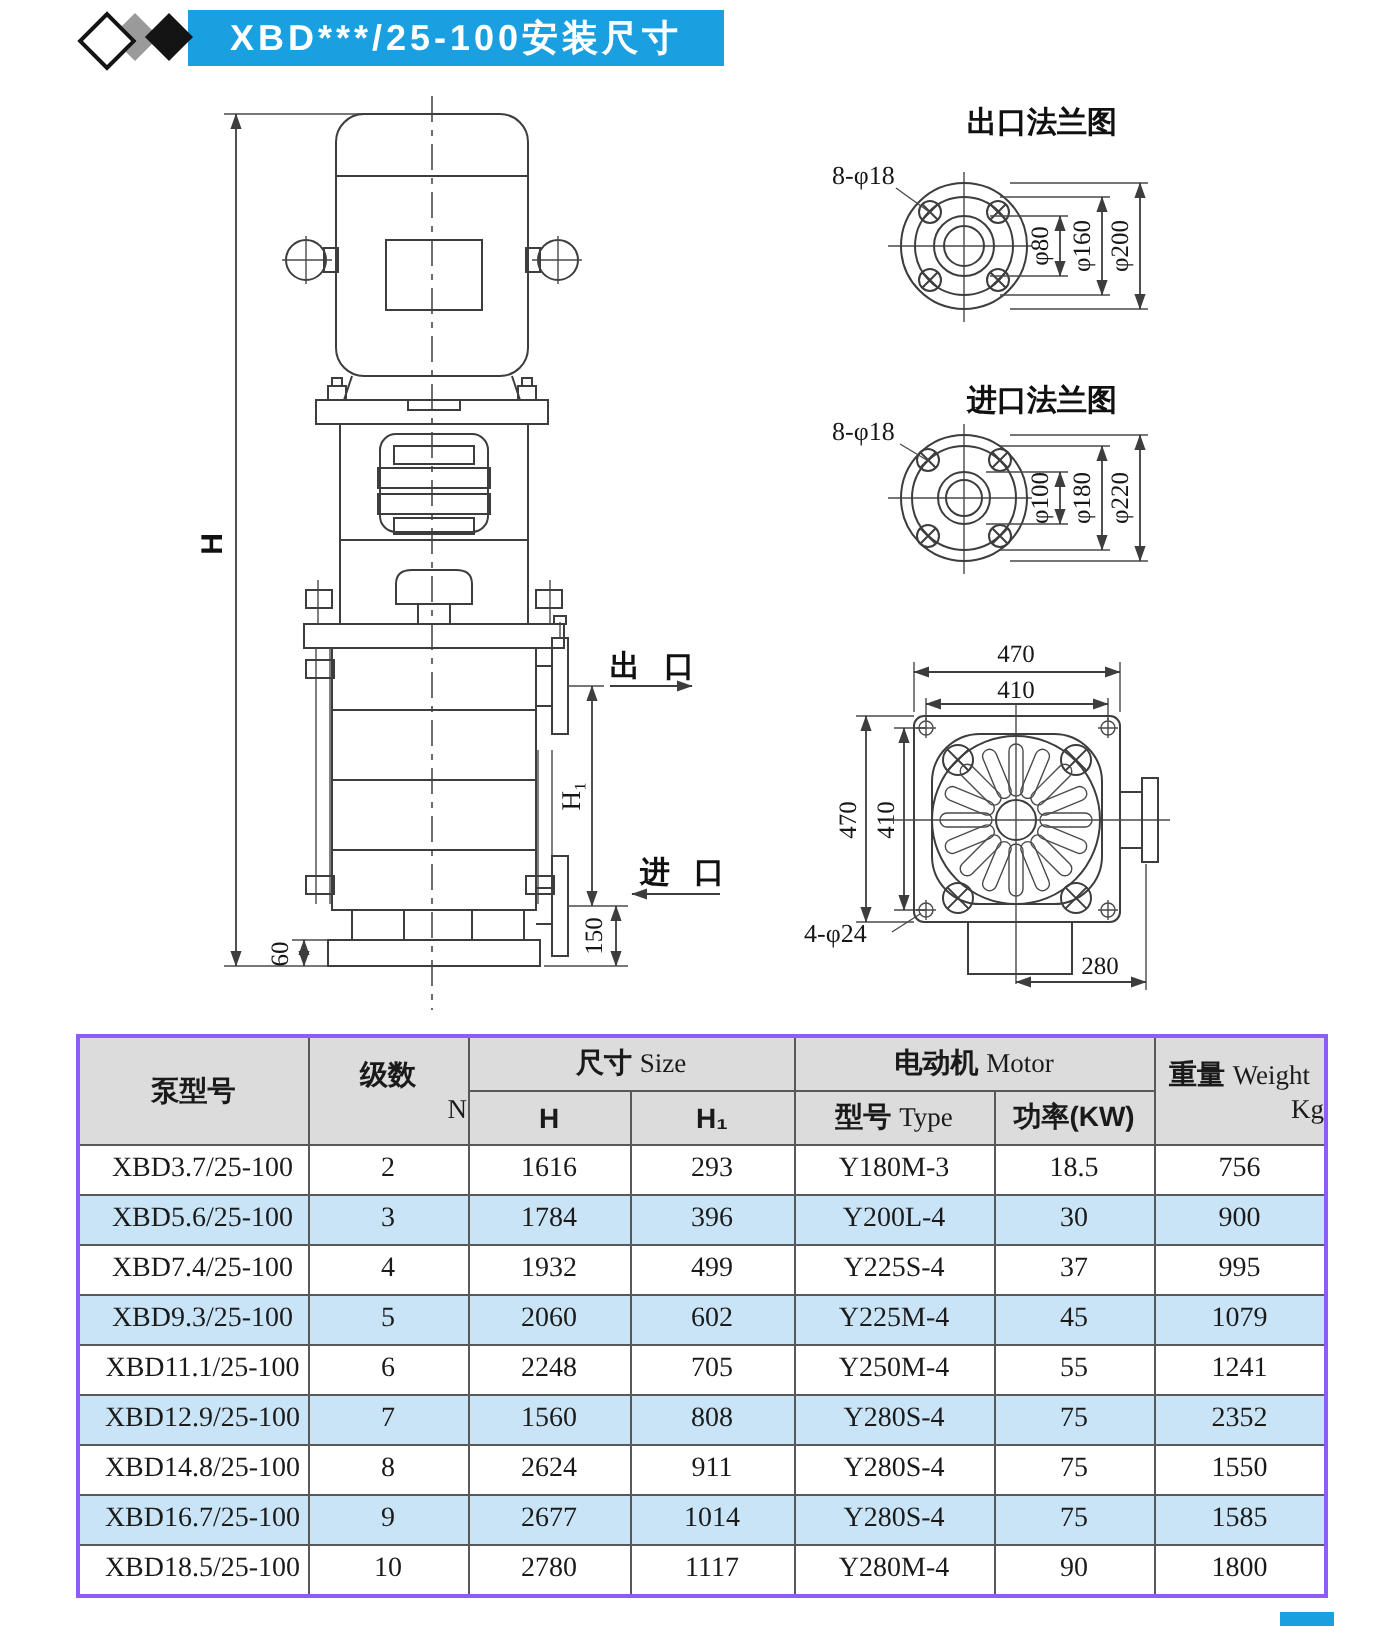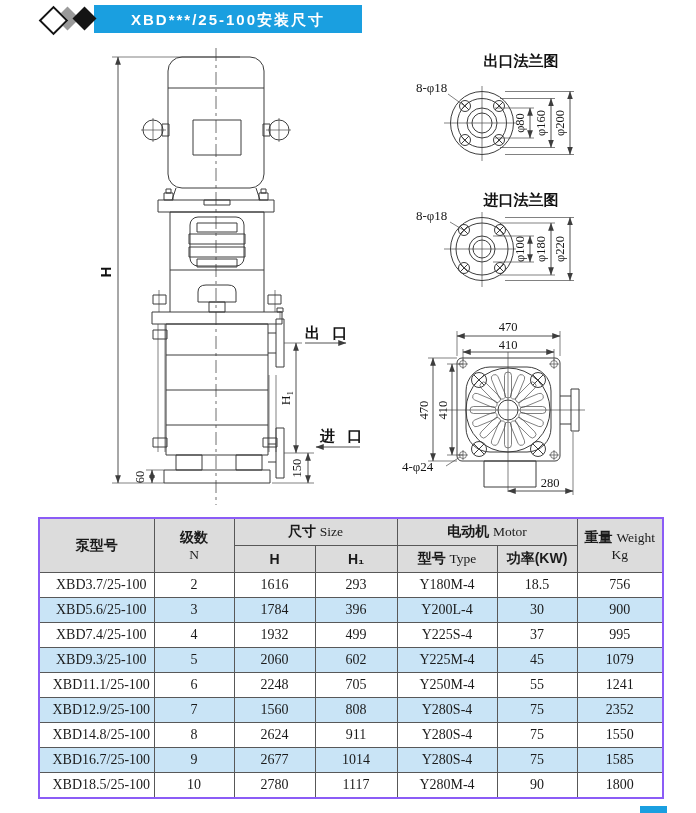--- a/index.html
+++ b/index.html
@@ -10,21 +10,21 @@
   }
   
   .logo{position:absolute;top:10px;left:40px;width:60px;height:20px;}
   .dia{position:absolute;width:17px;height:17px;transform:rotate(45deg);top:0;}
   .dia.d1{left:3px;background:#ffffff;border:2px solid #141414;z-index:3;}
   .dia.d2{left:19px;background:#9a9a9a;z-index:2;}
   .dia.d3{left:36px;background:#141414;z-index:3;}
   .titlebar{
     position:absolute;left:94px;top:5px;width:268px;height:28px;
     background:var(--accent);color:#fff;font-family:"Liberation Sans","DejaVu Sans",sans-serif;
-    font-weight:bold;font-size:15px;letter-spacing:2px;line-height:29px;text-align:center;
+    font-weight:bold;font-size:18px;letter-spacing:2px;line-height:29px;text-align:center;
     white-space:nowrap;
   }
   
   svg.draw{position:absolute;left:0;top:0;}
   svg.draw *{vector-effect:non-scaling-stroke;}
   .ln{stroke:#3d3d3d;stroke-width:1;fill:none;}
   .thin{stroke:#4a4a4a;stroke-width:.7;fill:none;}
   .cl{stroke:#4a4a4a;stroke-width:.8;fill:none;stroke-dasharray:13 4 3 4;}
   .dim{stroke:#3d3d3d;stroke-width:.9;fill:none;}
   text.lab{font-family:"Liberation Serif","DejaVu Serif",serif;font-size:12.5px;fill:#161616;}
@@ -35,21 +35,21 @@
     position:absolute;left:38px;top:517px;width:624px;border-collapse:collapse;
     font-size:14px;table-layout:fixed;
   }
   table.spec th,table.spec td{
     border:1px solid #585858;text-align:center;padding:0;height:24px;
     overflow:hidden;white-space:nowrap;
   }
   table.spec{border:2px solid #8b5cf6;}
   table.spec th{background:#dcdcdc;font-weight:bold;height:26px;
     font-family:"Liberation Sans","DejaVu Sans",sans-serif;font-size:14px;}
-  table.spec th .en{font-family:"Liberation Serif","DejaVu Serif",serif;font-weight:normal;font-size:13.5px;}
+  table.spec th .en{font-family:"Liberation Serif","DejaVu Serif",serif;font-weight:normal;font-size:13.5px;text-align:right;}
   table.spec td.model{text-align:center;padding-left:9px;}
   table.spec tr.alt td{background:var(--rowblue);}
   .chip{position:absolute;left:640px;top:806px;width:27px;height:7px;background:var(--accent);}
 </style>
 </head>
 <body>
 
 <style>:root{--accent:#1a9fe0;--rowblue:#c9e4f6;}</style>
 
 <div class="logo">
@@ -323,21 +323,21 @@
       </th>
       <th>功率(KW)</th>
     </tr>
   </thead>
   <tbody>
     <tr>
       <td class="model">XBD3.7/25-100</td>
       <td>2</td>
       <td>1616</td>
       <td>293</td>
-      <td>Y180M-4</td>
+      <td>Y180M-3</td>
       <td>18.5</td>
       <td>756</td>
     </tr>
     <tr class="alt">
       <td class="model">XBD5.6/25-100</td>
       <td>3</td>
       <td>1784</td>
       <td>396</td>
       <td>Y200L-4</td>
       <td>30</td>

